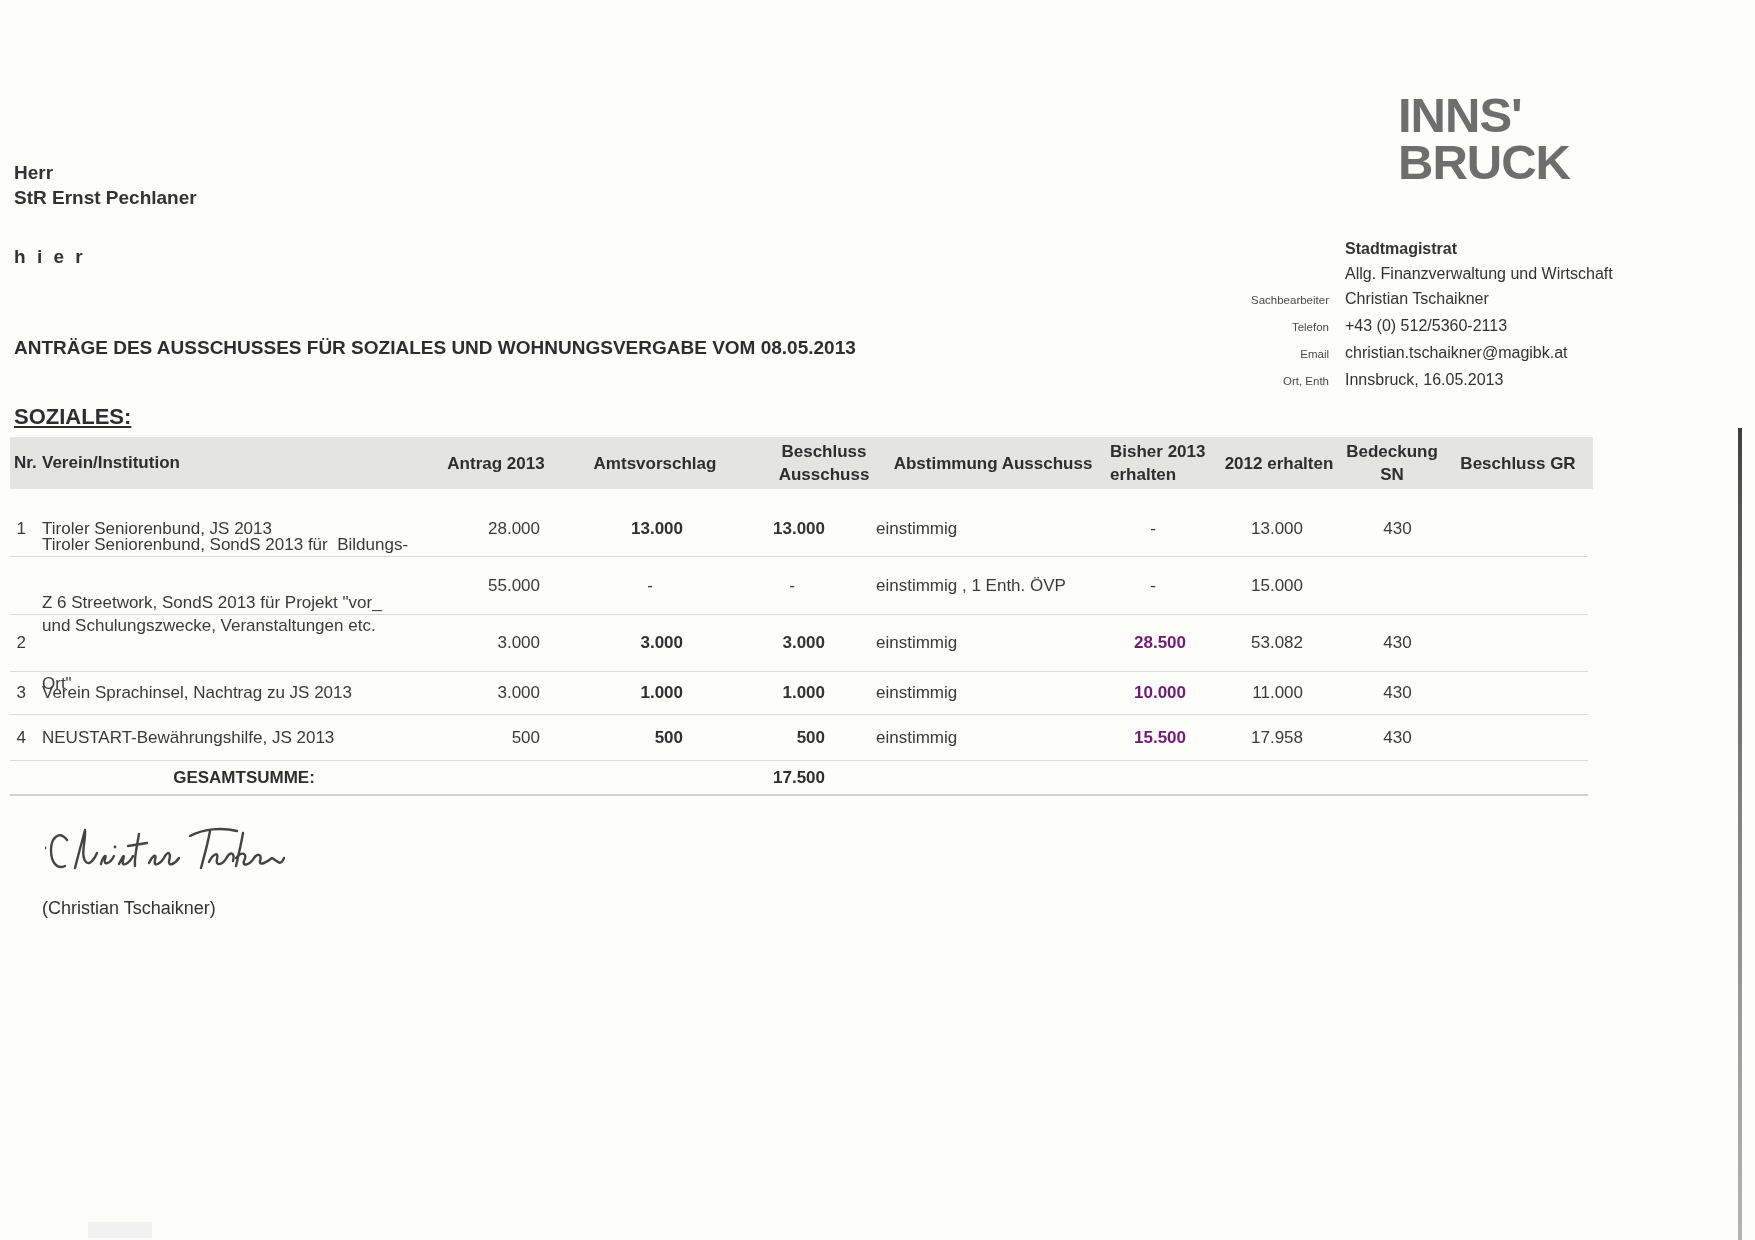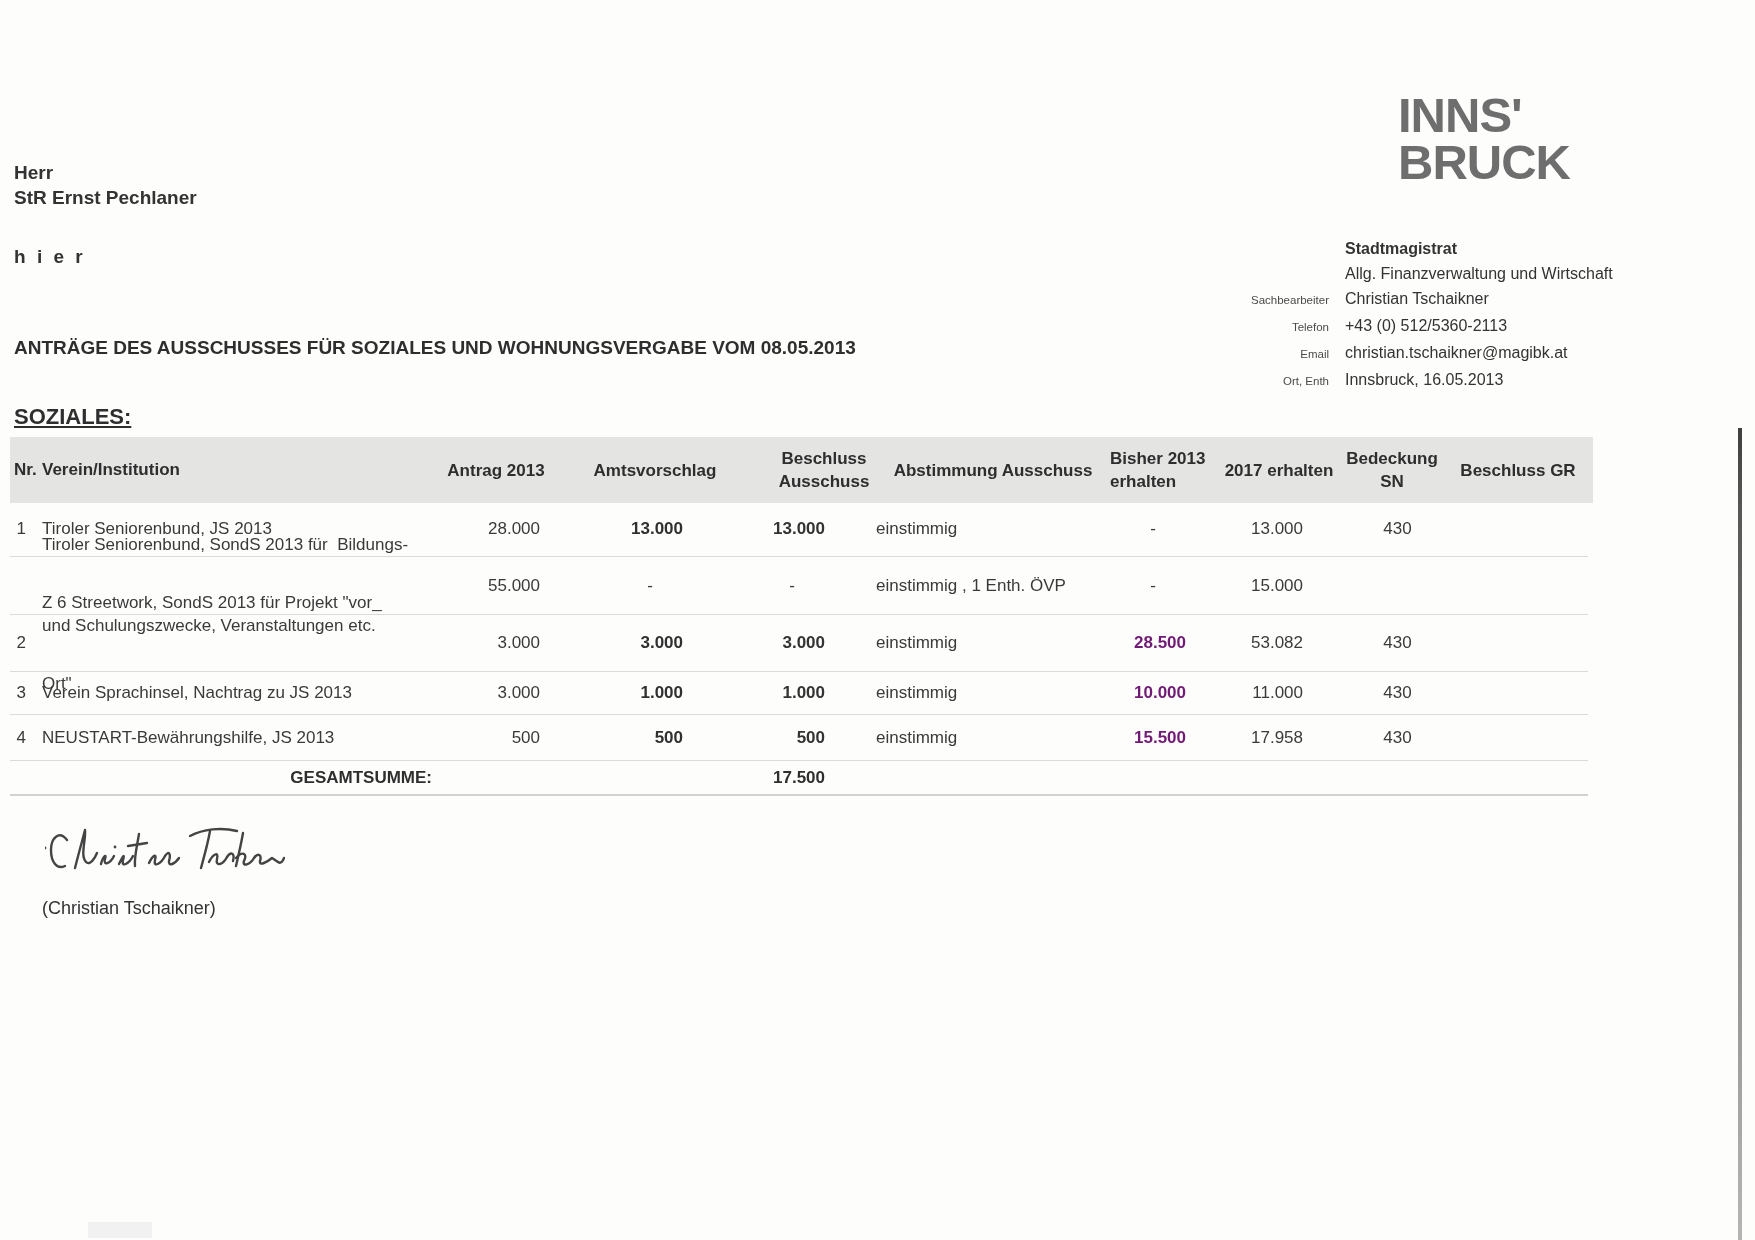--- a/index.html
+++ b/index.html
@@ -20,40 +20,40 @@
   .c-row{display:flex;align-items:baseline;margin-bottom:8px;line-height:17px;}
   .c-label{width:297px;text-align:right;font-size:11.5px;color:#4a4a4a;padding-right:8px;box-sizing:border-box;}
   .c-value{flex:1;text-align:left;margin-left:8px;}
   .c-org{font-weight:bold;}
 
   
   .title{left:14px;top:334px;font-size:19px;font-weight:bold;color:#2e2e2e;line-height:28px;}
   .section{left:14px;top:404px;font-size:22px;font-weight:bold;color:#2e2e2e;text-decoration:underline;}
 
   
-  .thead{left:10px;top:437px;width:1583px;height:66px;background:#e4e4e3;font-size:17px;font-weight:bold;color:#2e2e2e;}
+  .thead{left:10px;top:437px;width:1583px;height:52px;background:#e4e4e3;font-size:17px;font-weight:bold;color:#2e2e2e;}
   .h1{position:absolute;top:50%;transform:translateY(-50%);white-space:nowrap;}
   .hc{position:absolute;top:50%;transform:translate(-50%,-50%);text-align:center;line-height:23px;white-space:nowrap;}
   .hl2{position:absolute;top:50%;transform:translateY(-50%);text-align:left;line-height:23px;white-space:nowrap;}
 
   
   .trow{left:10px;width:1578px;display:flex;align-items:center;font-size:17px;color:#3a3a3a;}
   .cell{box-sizing:border-box;white-space:pre;line-height:27px;}
   .c-nr{width:16px;text-align:right;}
   .c-verein{width:406px;padding-left:16px;text-align:left;}
   .c-antrag{width:108px;text-align:right;}
   .c-amts{width:143px;text-align:right;font-weight:700;color:#303030;}
   .c-besch{width:142px;text-align:right;font-weight:600;color:#333;}
   .c-abst{width:270px;padding-left:51px;text-align:left;}
   .c-bisher{width:91px;text-align:right;font-weight:700;color:#701a75;}
   .c-2012{width:117px;text-align:right;}
   .c-bedeck{width:189px;text-align:center;}
   .c-gr{width:96px;text-align:center;}
   .num.dash{font-weight:400;color:#3a3a3a;padding-right:30px;}
-  .c-total{width:422px;padding-left:46px;text-align:right;font-weight:700;color:#2e2e2e;box-sizing:border-box;}
+  .c-total{width:422px;padding-left:46px;text-align:center;font-weight:700;color:#2e2e2e;box-sizing:border-box;}
   .sep{left:10px;width:1578px;height:1px;background:#dbdbdb;}
   .sep-strong{background:#d2d2d2;height:2px;}
 
   
   .sig-name{left:42px;top:898px;font-size:18px;color:#333;}
 
   
   .scan-line{left:1738px;top:428px;width:4px;height:812px;
              background:linear-gradient(to bottom,#3f3f3f 0%,#575757 10%,#8a8a8a 55%,#b5b5b5 100%);}
   .scan-box{left:88px;top:1222px;width:64px;height:16px;background:#f1f1f1;}
@@ -114,21 +114,21 @@
     <div class="hc" style="left:645px">Amtsvorschlag</div>
     <div class="hc" style="left:814px">
       <div>Beschluss</div>
       <div>Ausschuss</div>
     </div>
     <div class="hc" style="left:983px">Abstimmung Ausschuss</div>
     <div class="hl2" style="left:1100px">
       <div>Bisher 2013</div>
       <div>erhalten</div>
     </div>
-    <div class="hc" style="left:1269px">2017 erhalten</div>
+    <div class="hc" style="left:1269px">2012 erhalten</div>
     <div class="hc" style="left:1382px">
       <div>Bedeckung</div>
       <div>SN</div>
     </div>
     <div class="hc" style="left:1508px">Beschluss GR</div>
   </div>
 
   <div class="abs trow" style="top:500px;height:56px">
     <div class="cell c-nr">1</div>
     <div class="cell c-verein"><div>Tiroler Seniorenbund, JS 2013</div></div>

